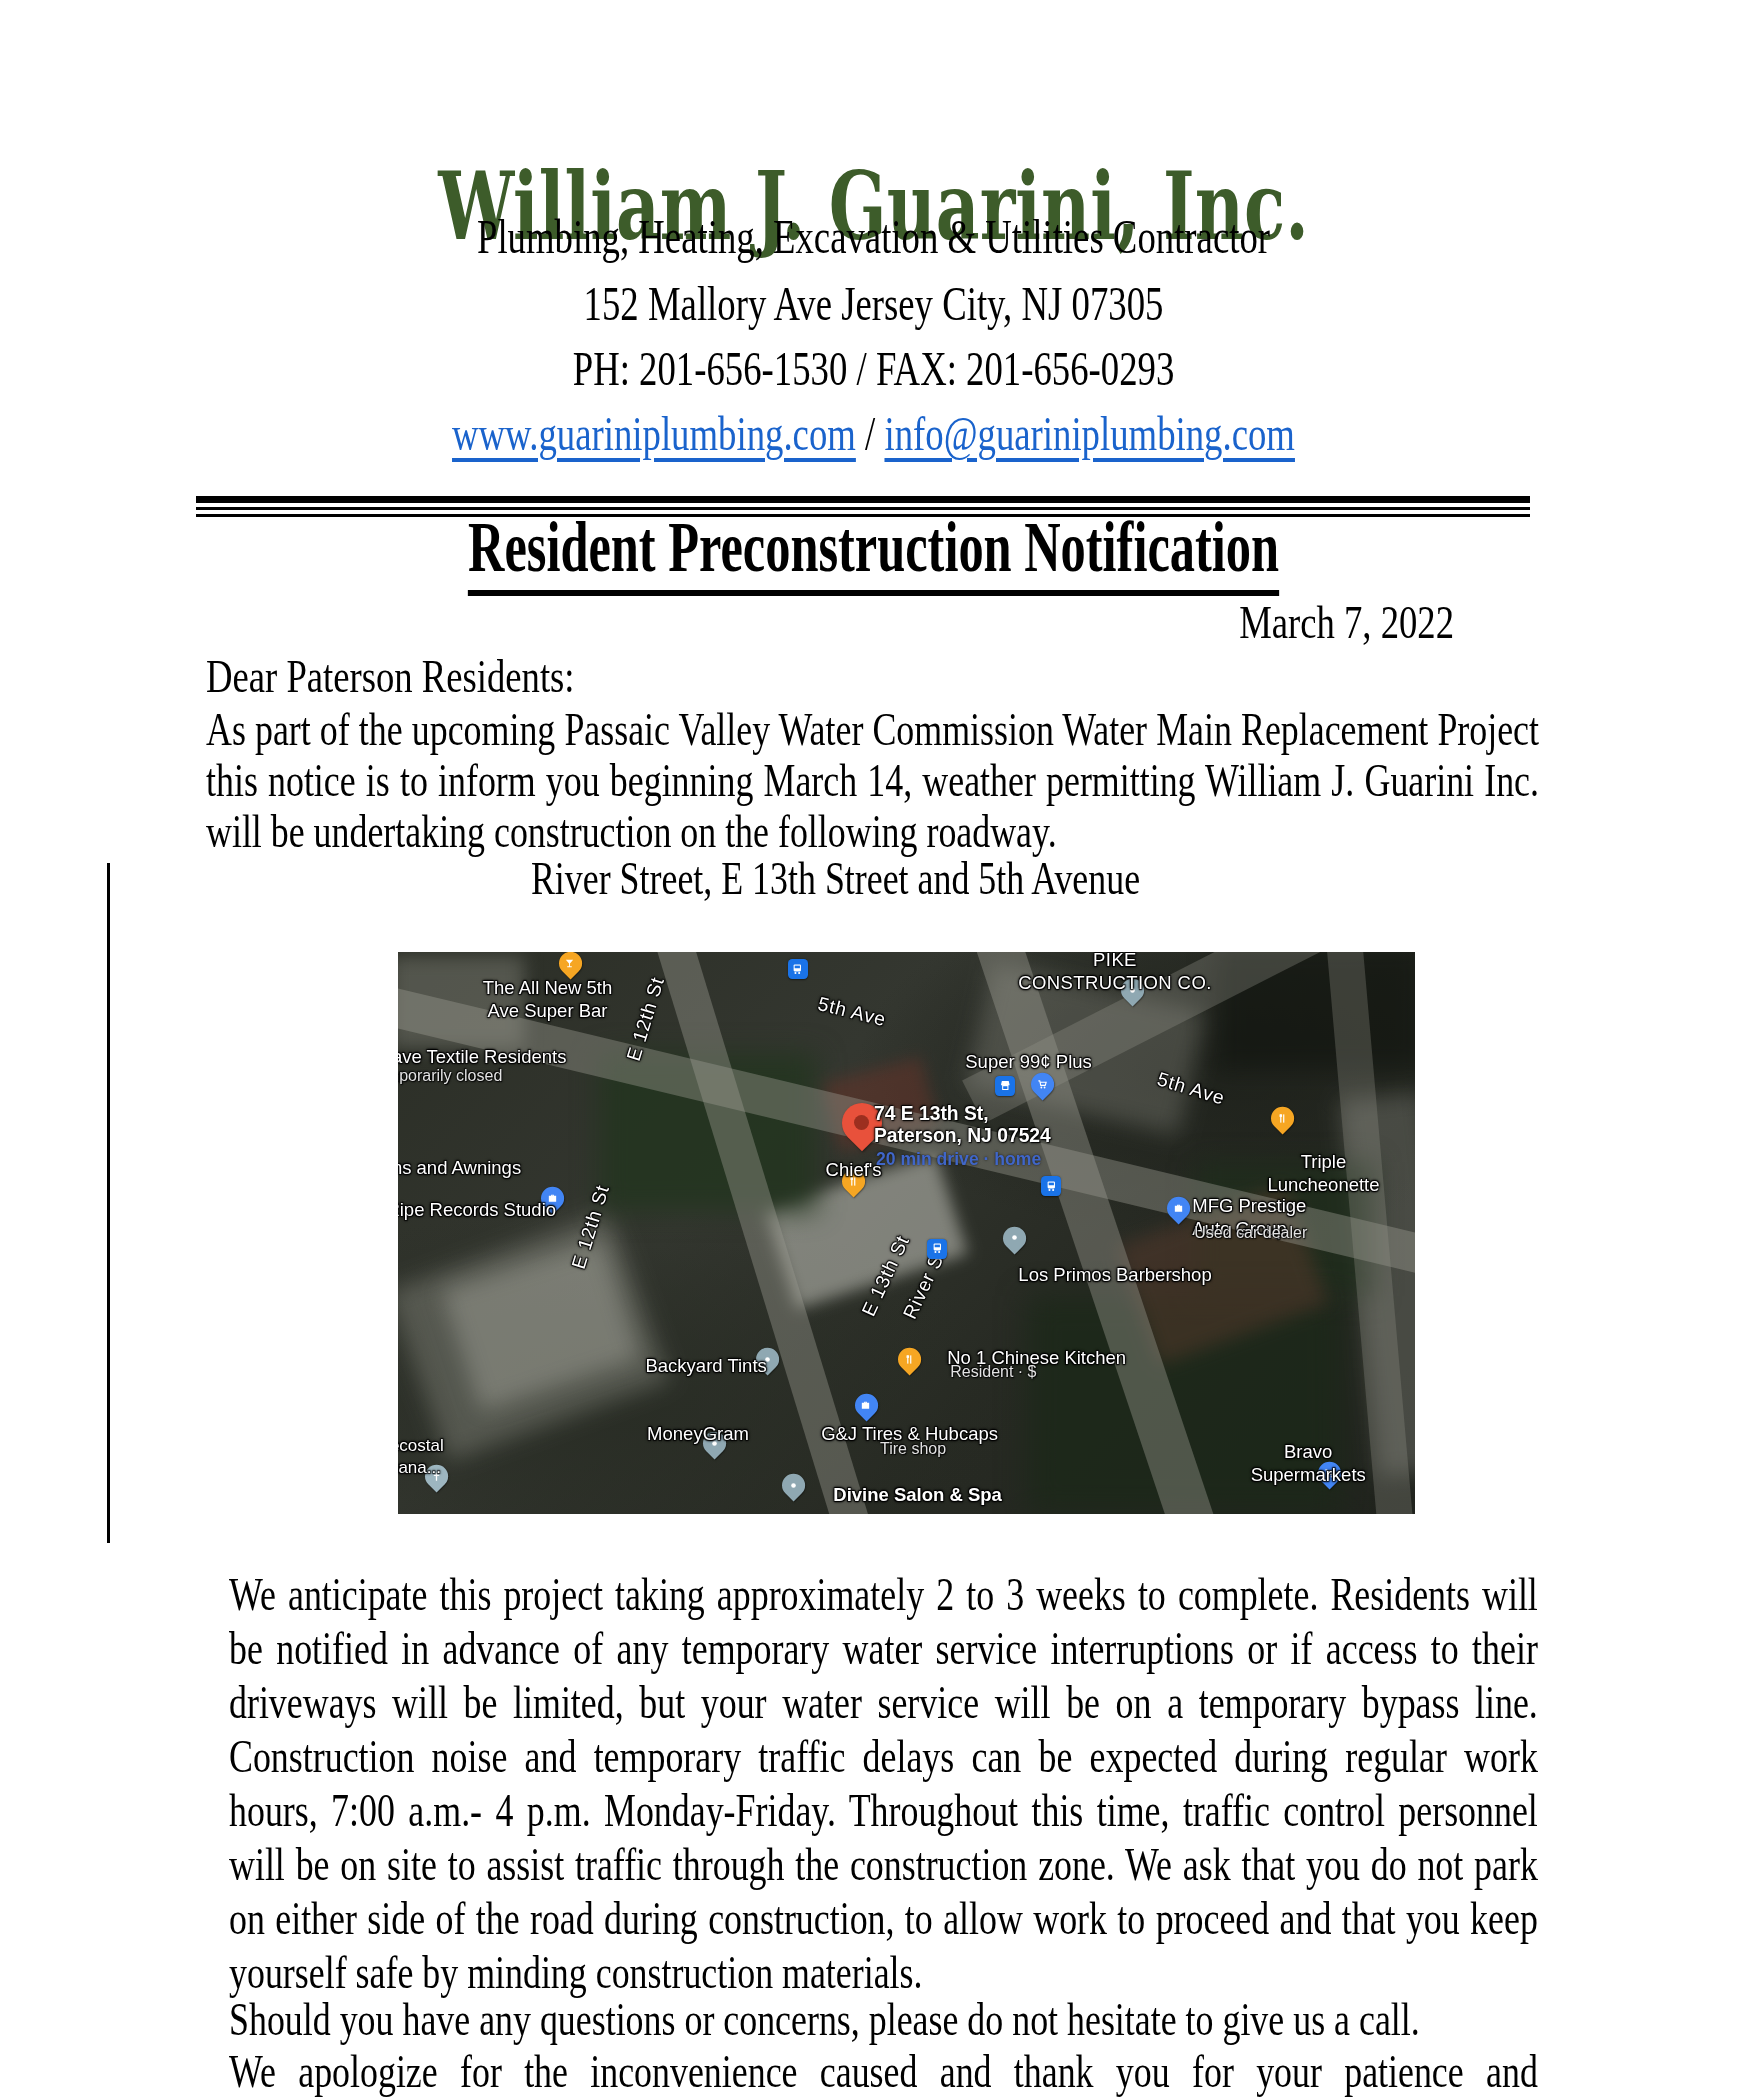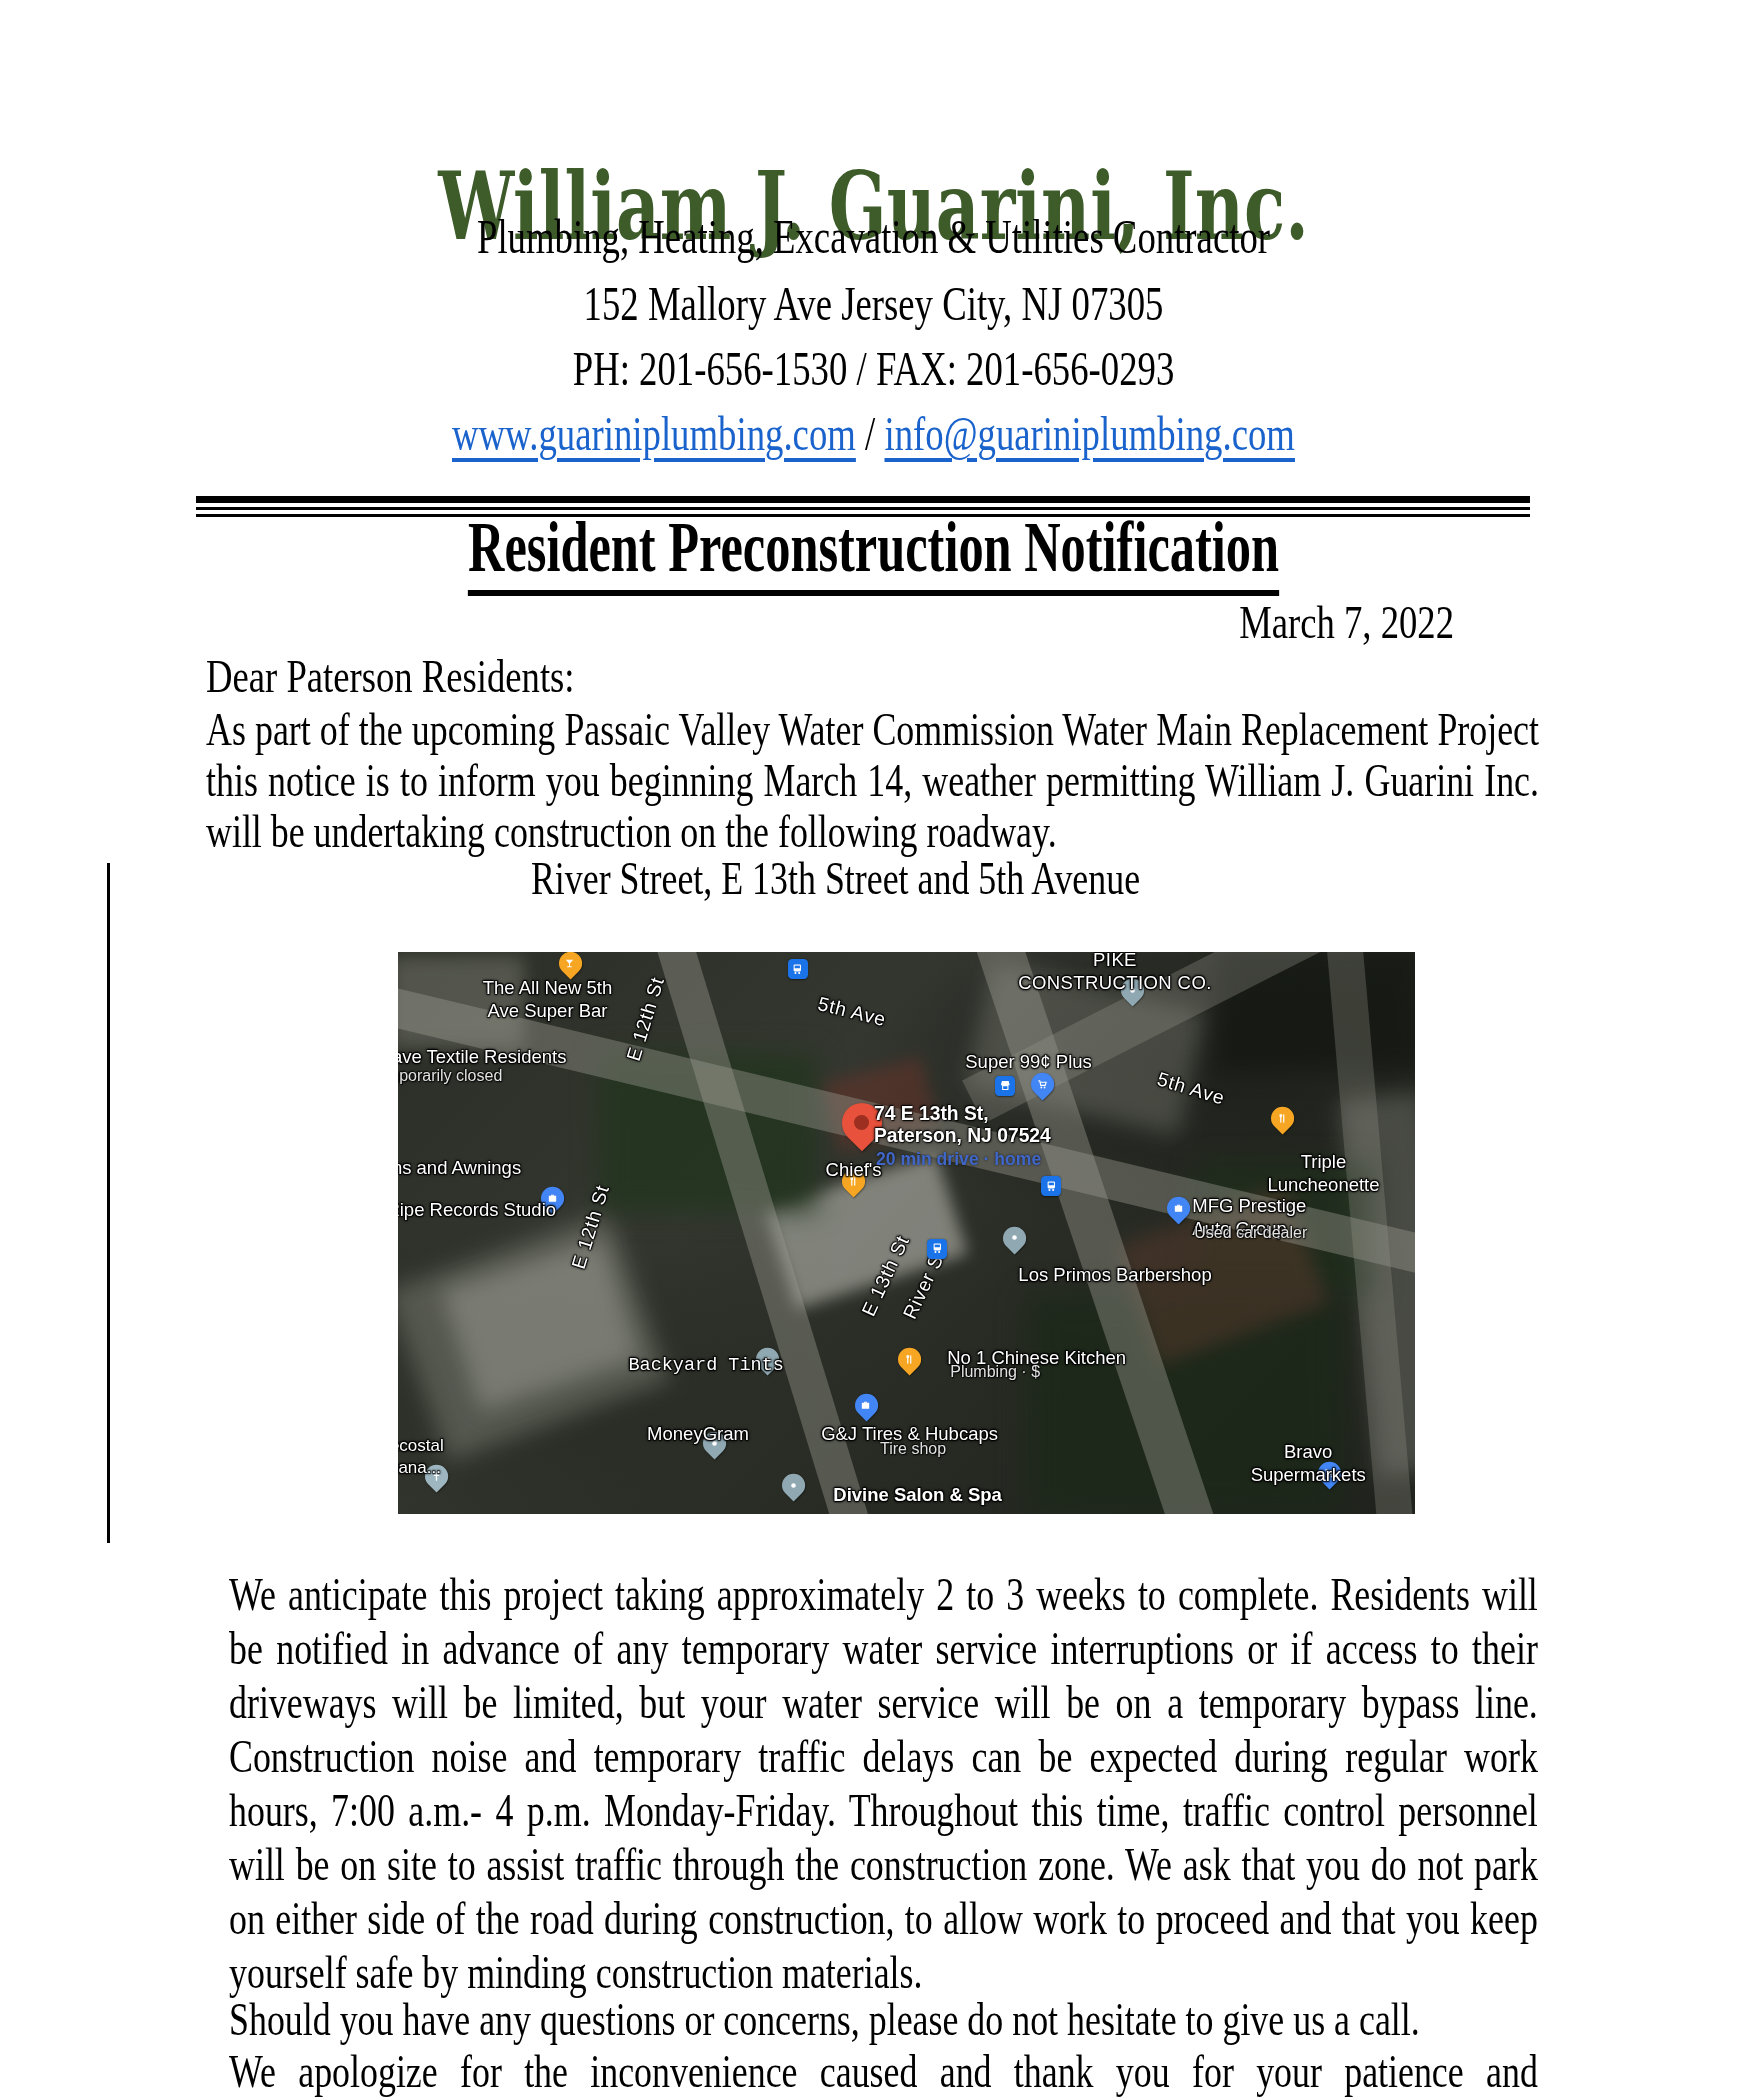--- a/index.html
+++ b/index.html
@@ -314,23 +314,23 @@
 CONSTRUCTION CO.</div>
     <div class="plabel" style="left:62%;top:17.5%;">Super 99¢ Plus</div>
     <div class="plabel" style="left:44.8%;top:36.7%;">Chief's</div>
     <div class="plabel" style="left:91%;top:35.2%;">Triple Luncheonette</div>
     <div class="plabel" style="left:7.2%;top:43.8%;">Ripe Records Studio</div>
     <div class="plabel pleft" style="left:-0.6%;top:36.3%;">ns and Awnings</div>
     <div class="plabel pleft" style="left:78.1%;top:43.1%;">MFG Prestige
 Auto Group</div>
     <div class="psub" style="left:78.3%;top:48.4%;">Used car dealer</div>
     <div class="plabel pleft" style="left:61%;top:55.4%;">Los Primos Barbershop</div>
-    <div class="plabel" style="left:30.3%;top:71.5%;font-family:Liberation Mono, monospace;">Backyard Tints</div>
+    <div class="plabel" style="left:30.3%;top:71.5%;">Backyard Tints</div>
     <div class="plabel pleft" style="left:54%;top:70.1%;">No 1 Chinese Kitchen</div>
-    <div class="psub" style="left:54.3%;top:73.2%;">Plumbing · $</div>
+    <div class="psub" style="left:54.3%;top:73.2%;">Resident · $</div>
     <div class="plabel" style="left:29.5%;top:83.6%;">MoneyGram</div>
     <div class="plabel" style="left:50.3%;top:83.6%;">G&amp;J Tires &amp; Hubcaps</div>
     <div class="psub" style="left:47.4%;top:86.8%;">Tire shop</div>
     <div class="plabel pleft" style="left:42.8%;top:94.5%;font-weight:bold;">Divine Salon &amp; Spa</div>
     <div class="plabel" style="left:89.5%;top:86.8%;">Bravo Supermarkets</div>
     <div class="plabel pleft" style="left:-0.8%;top:86%;font-size:17px;">ecostal
 cana...</div>
 
     <div class="addr" style="left:46.8%;top:26.8%;">74 E 13th St,
 Paterson, NJ 07524</div>

